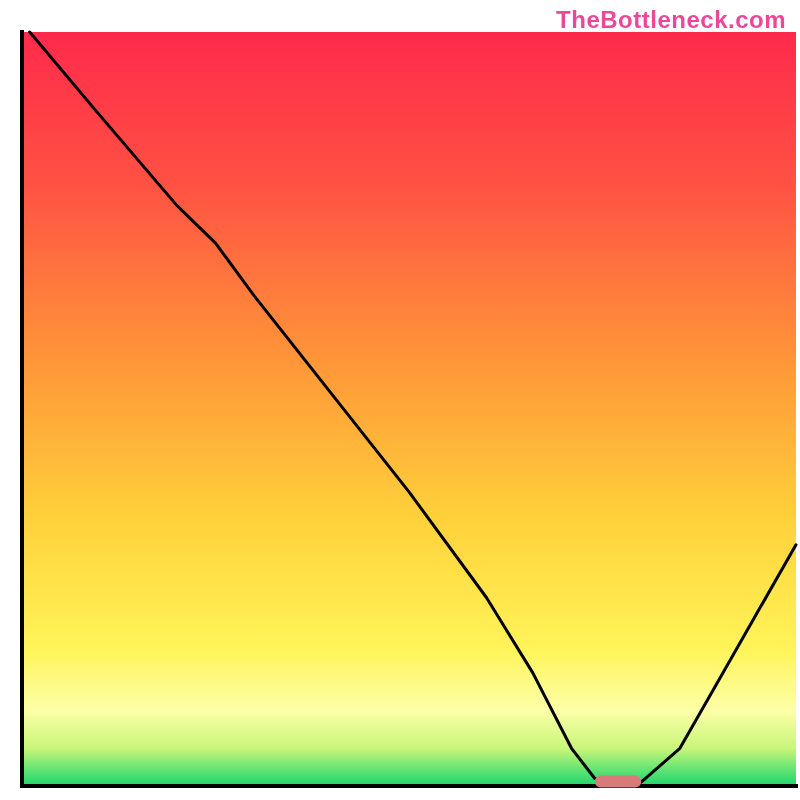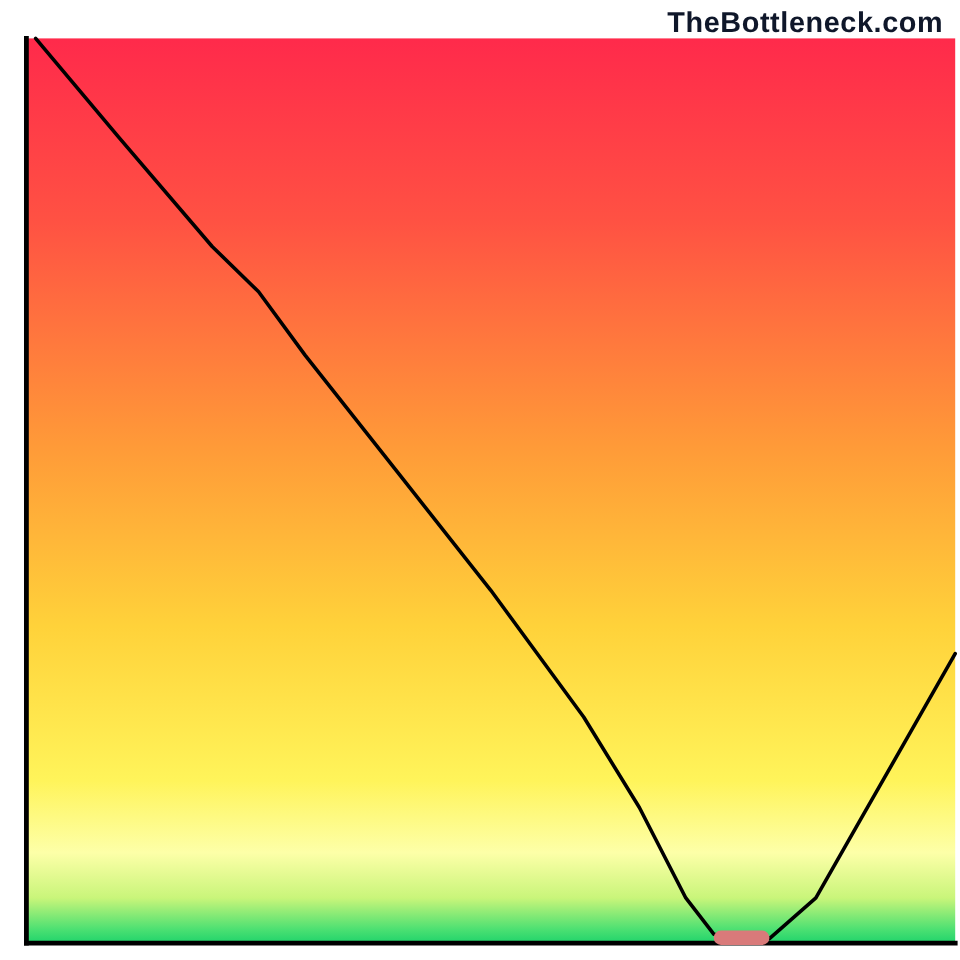--- a/index.html
+++ b/index.html
@@ -18,21 +18,21 @@
   svg {
     display: block;
   }
   .watermark {
     position: absolute;
     top: 6px;
     right: 14px;
     font-family: Arial, Helvetica, sans-serif;
     font-size: 24px;
     font-weight: 600;
-    color: #0f172a;
+    color: #ec4899;
     letter-spacing: 0.5px;
   }
 </style>
 </head>
 <body>
 
 <div class="chart-container">
   <svg id="chart-svg" width="800" height="800" viewBox="0 0 800 800">
     <defs>
       <linearGradient id="bg-grad" x1="0" y1="0" x2="0" y2="1">

